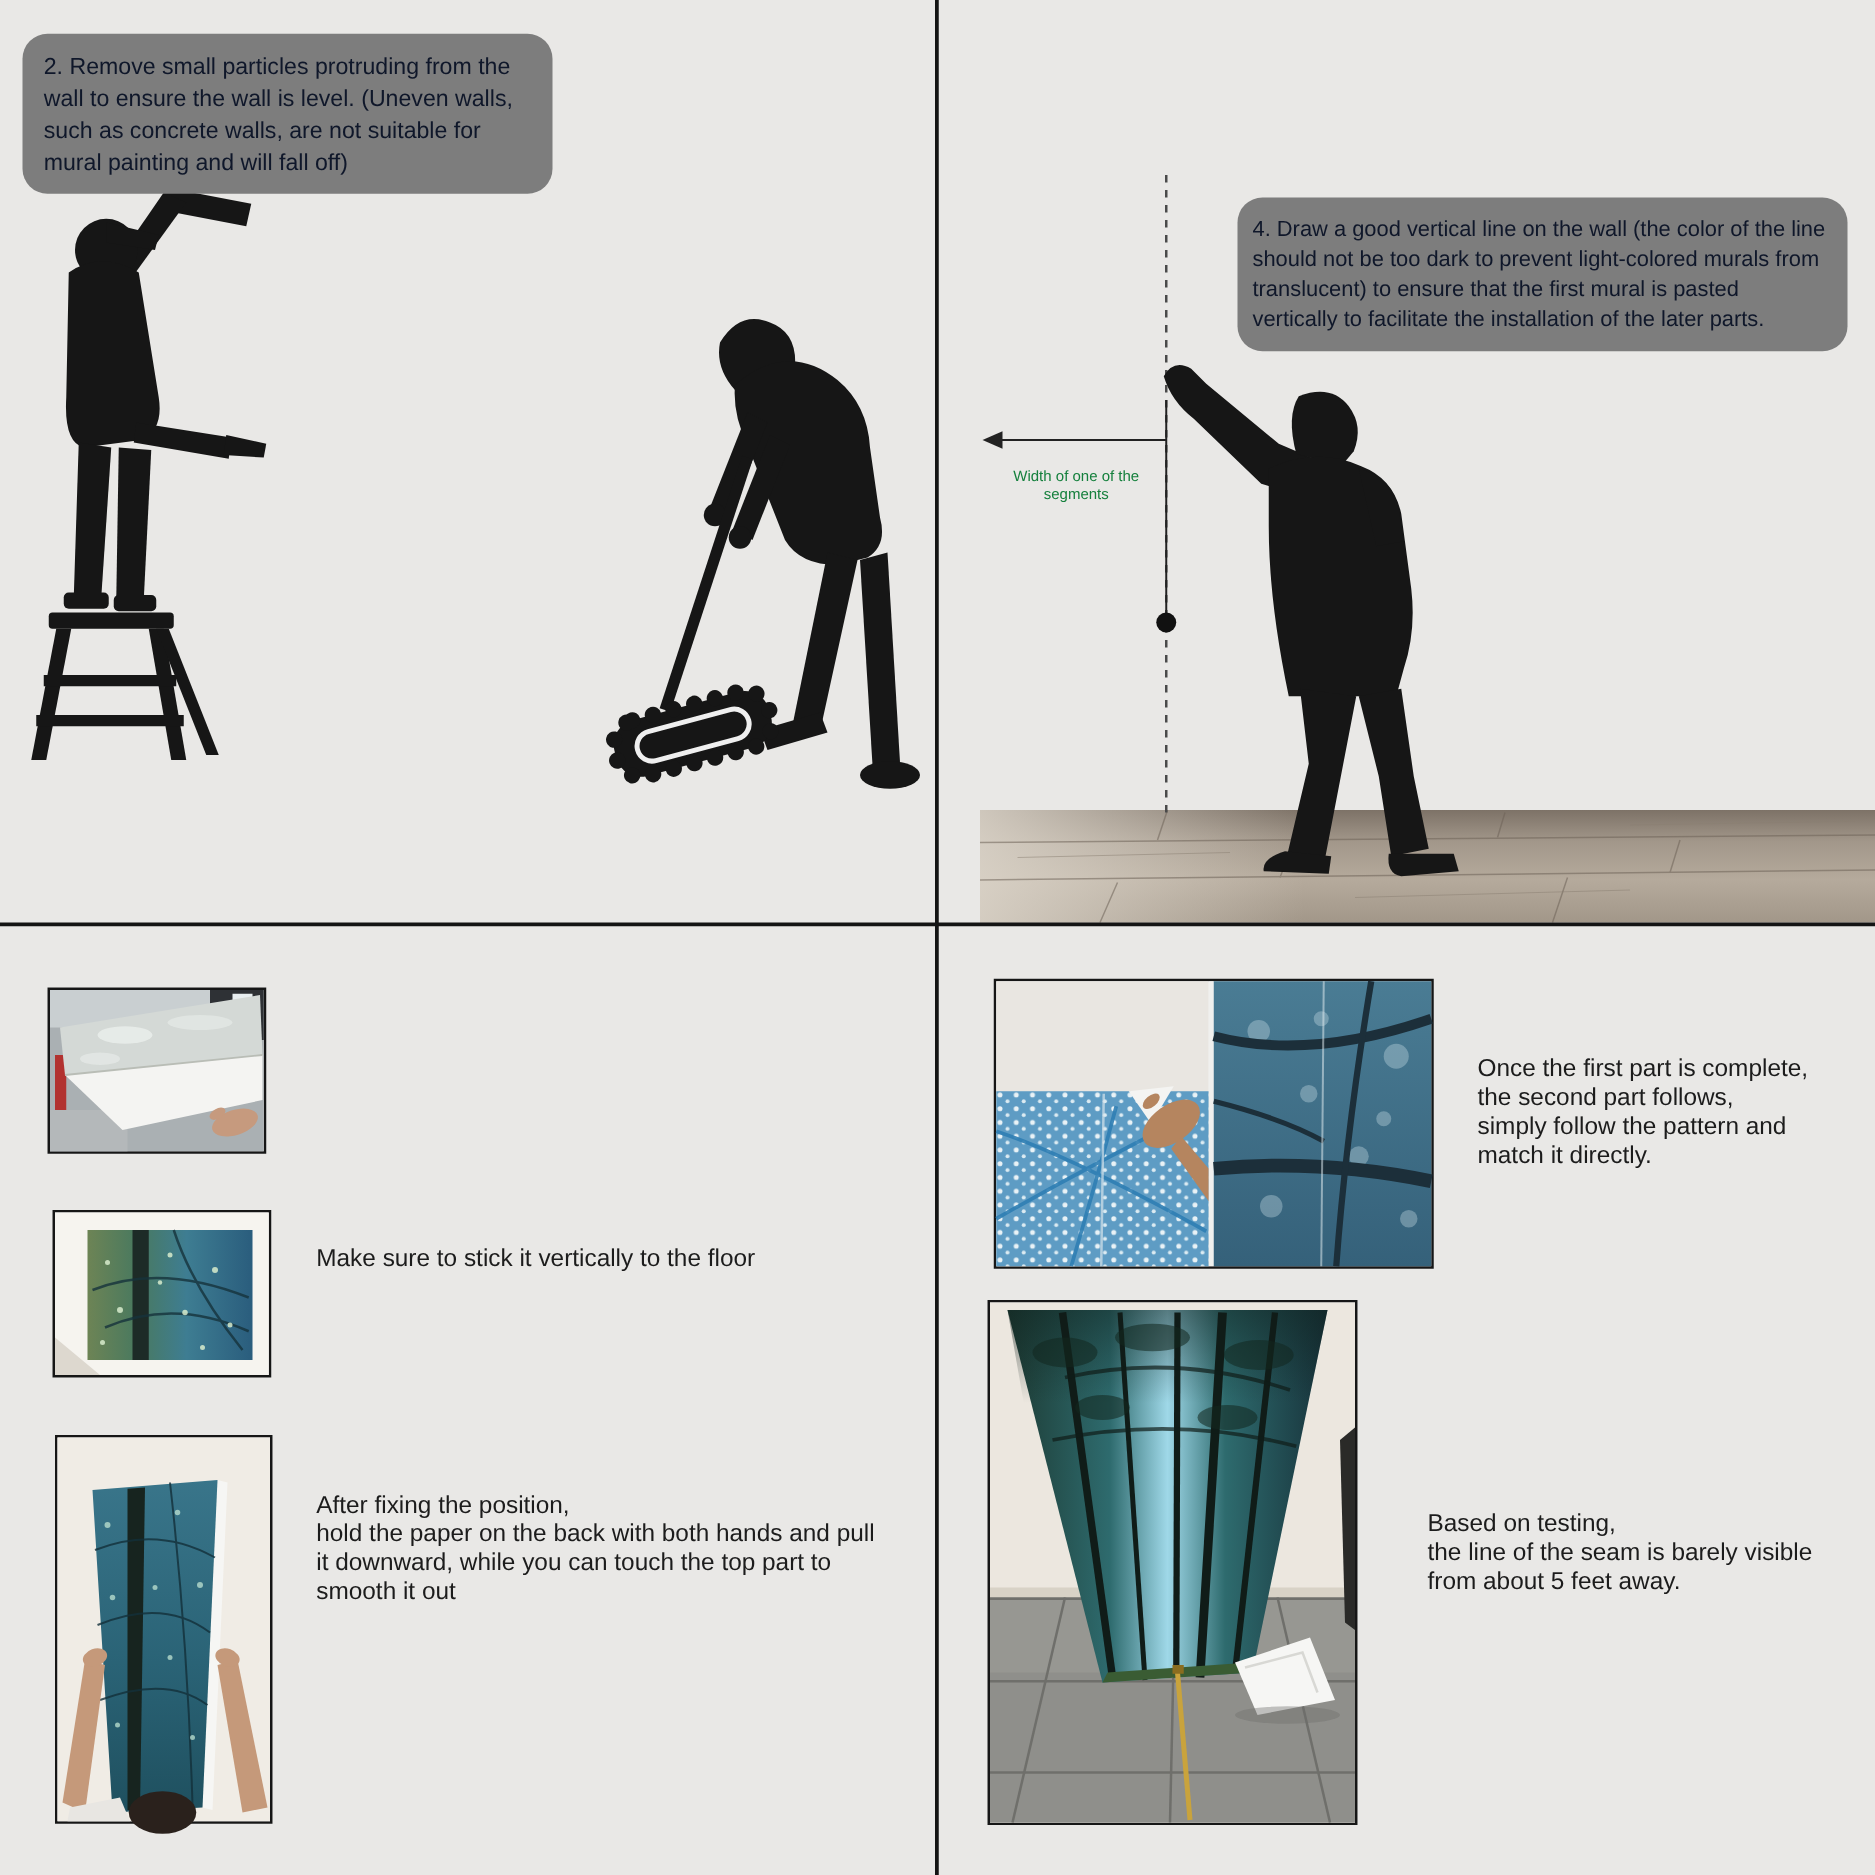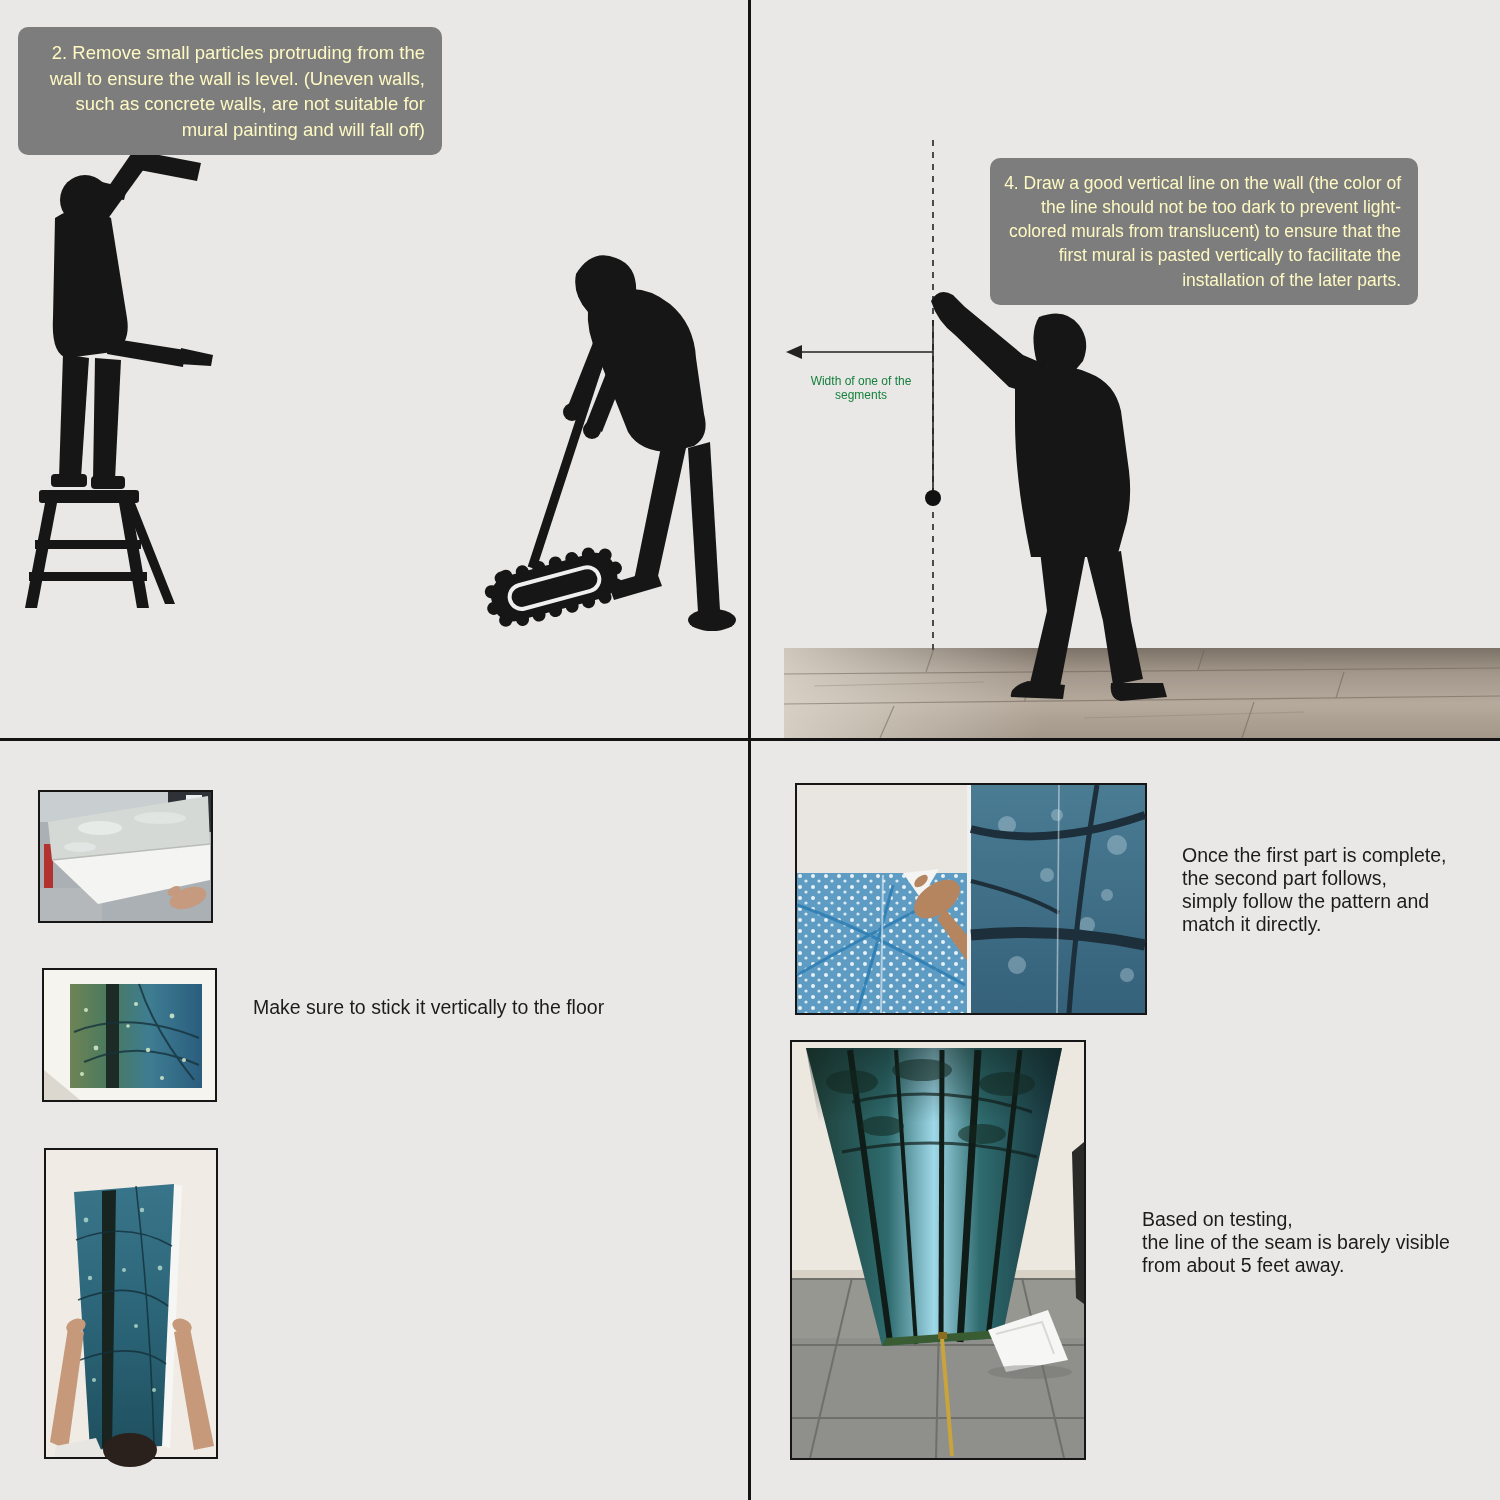--- a/index.html
+++ b/index.html
@@ -1,22 +1,22 @@
 <!DOCTYPE html>
 <html><head>
 <meta charset="utf-8">
 <style>
   html,body{margin:0;padding:0;}
   body{width:1500px;height:1500px;font-family:"Liberation Sans",sans-serif;}
   #canvas{position:relative;width:1500px;height:1500px;background:#e9e8e6;overflow:hidden;}
   .abs{position:absolute;}
   .divider-v{left:748px;top:0;width:3px;height:1500px;background:#141414;z-index:40;}
   .divider-h{left:0;top:738px;width:1500px;height:3px;background:#141414;z-index:40;}
-  .callout{background:#7d7d7d;color:#fef9c3;border-radius:10px;box-sizing:border-box;
-           font-size:18.5px;line-height:1.38;padding:13px 17px;z-index:30;text-align:right;}
+  .callout{background:#7d7d7d;color:#0f172a;border-radius:20px;box-sizing:border-box;
+           font-size:18.5px;line-height:1.38;padding:13px 17px;z-index:30;}
   .caption{color:#1c1c1c;font-size:19.5px;line-height:23px;white-space:pre-wrap;z-index:10;}
   .photo{border:2px solid #161616;background:#fbfbfa;box-sizing:border-box;z-index:10;}
   .photo svg{display:block;width:100%;height:100%;}
   .widthlabel{font-size:12px;color:#15803d;text-align:center;z-index:20;}
   svg{overflow:visible;}
 </style>
 </head>
 <body>
 
 <div id="canvas">
@@ -60,21 +60,21 @@
       <polygon points="208,202 230,196 240,364 218,366"></polygon>
       <ellipse cx="232" cy="374" rx="24" ry="11"></ellipse>
     </g>
     <g transform="translate(75,344) rotate(-15)">
       <rect x="-64" y="-26" width="128" height="46" rx="20" fill="#161616"></rect>
       <rect x="-64" y="-26" width="128" height="46" rx="20" fill="none" stroke="#161616" stroke-width="13" stroke-dasharray="0.1 17" stroke-linecap="round"></rect>
       <rect x="-46" y="-14" width="92" height="24" rx="12" fill="none" stroke="#efefef" stroke-width="4"></rect>
     </g>
   </svg>
 
-  <div class="abs callout" style="left:990px;top:158px;width:428px;min-height:112px;font-size:17.5px;padding-left:12px;">4. Draw a good vertical line on the wall (the color of the line should not be too dark to prevent light-colored murals from translucent) to ensure that the first mural is pasted vertically to facilitate the installation of the later parts.</div>
+  <div class="abs callout" style="left:990px;top:158px;width:488px;min-height:112px;font-size:17.5px;padding-left:12px;">4. Draw a good vertical line on the wall (the color of the line should not be too dark to prevent light-colored murals from translucent) to ensure that the first mural is pasted vertically to facilitate the installation of the later parts.</div>
 
   <svg class="abs" style="left:784px;top:648px;width:716px;height:90px;z-index:1;" viewBox="0 0 716 90" preserveAspectRatio="none">
     <defs>
       <linearGradient id="wood" x1="0" y1="0" x2="0" y2="1">
         <stop offset="0" stop-color="#7d7267"></stop>
         <stop offset="0.28" stop-color="#a2978a"></stop>
         <stop offset="0.62" stop-color="#b5aa9c"></stop>
         <stop offset="1" stop-color="#a29789"></stop>
       </linearGradient>
       <linearGradient id="floorlight" x1="0" y1="0" x2="1" y2="0">
@@ -212,20 +212,24 @@
       <g fill="#c5997a">
         <polygon points="4,292 22,178 38,182 22,300"></polygon>
         <ellipse cx="30" cy="176" rx="10" ry="7" transform="rotate(-20 30 176)"></ellipse>
         <polygon points="148,300 128,182 144,178 168,296"></polygon>
         <ellipse cx="136" cy="176" rx="10" ry="7" transform="rotate(20 136 176)"></ellipse>
       </g>
       <ellipse cx="84" cy="300" rx="27" ry="17" fill="#2a211c"></ellipse>
       <polygon points="10,296 50,288 58,307 8,307" fill="#e8e6e2"></polygon>
     </svg>
   </div>
+  <div class="abs caption" style="left:253px;top:1193px;width:490px;">After fixing the position,
+hold the paper on the back with both hands and pull
+it downward, while you can touch the top part to
+smooth it out</div>
 
   <div class="abs photo" style="left:795px;top:783px;width:352px;height:232px;">
     <svg viewBox="0 0 348 228">
       <defs>
         <pattern id="speck" width="13" height="11" patternUnits="userSpaceOnUse">
           <rect width="13" height="11" fill="#5e9cc4"></rect>
           <circle cx="3" cy="3" r="2" fill="#e9f2f6"></circle>
           <circle cx="9" cy="8" r="1.6" fill="#dcebf2"></circle>
         </pattern>
         <linearGradient id="close" x1="0" y1="0" x2="0" y2="1">

